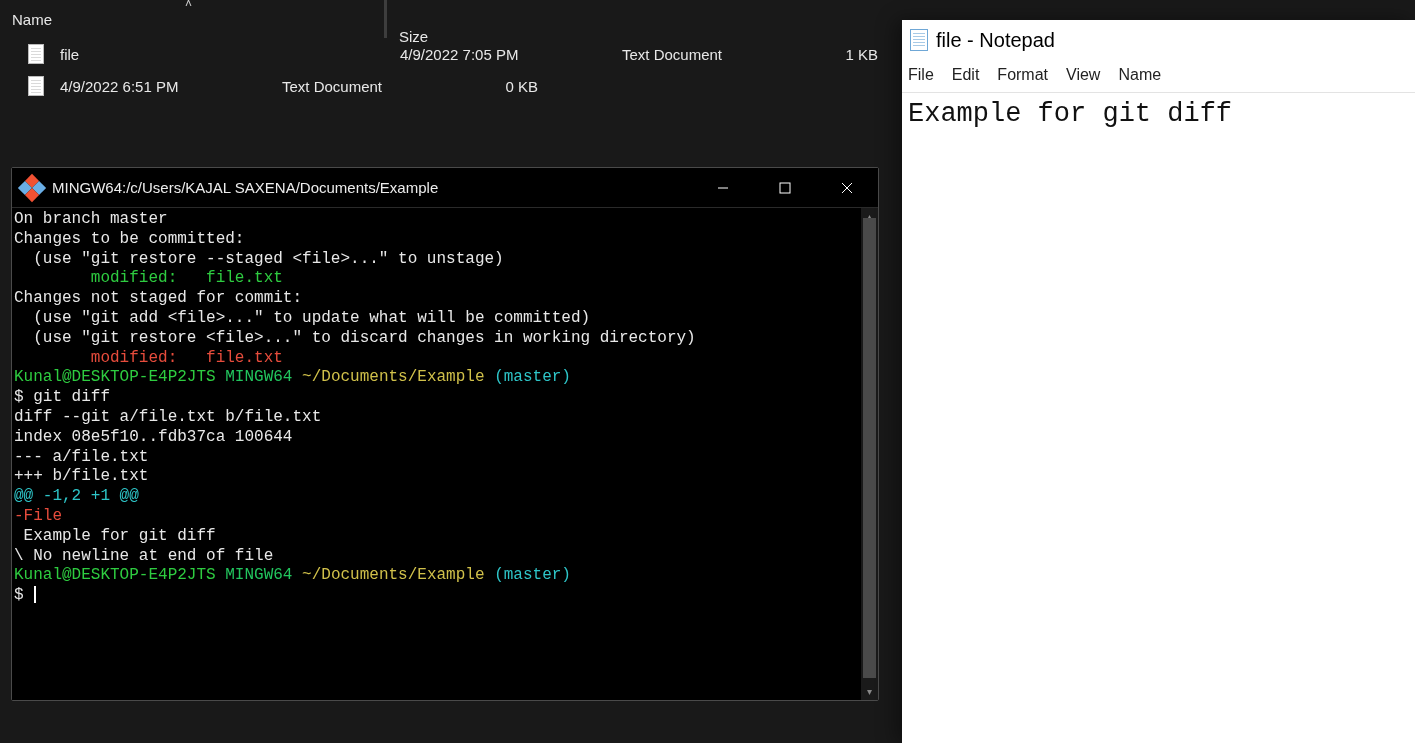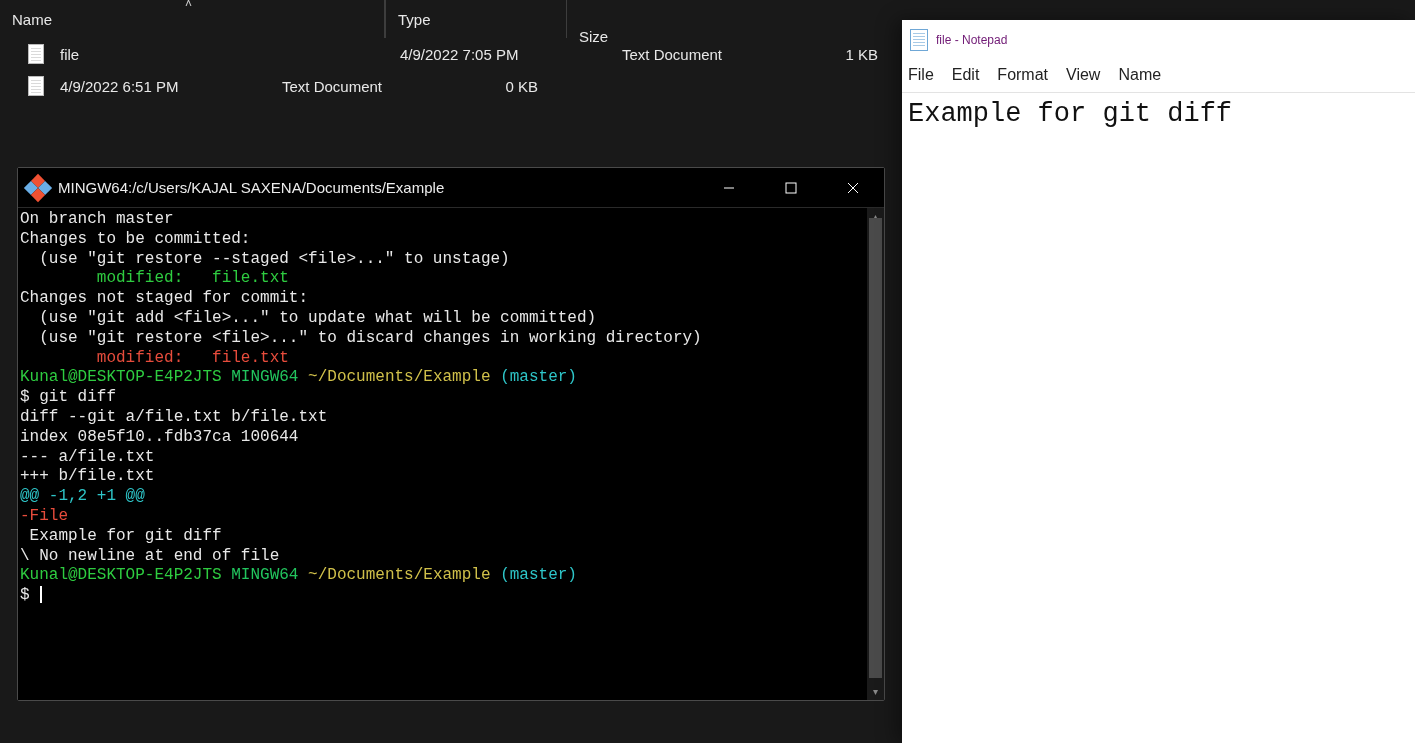--- a/index.html
+++ b/index.html
@@ -57,21 +57,21 @@
       opacity:0.6;
     }
     .row-name { width: 340px; }
     .row-date { width: 210px; }
     .row-type { width: 180px; padding-left:12px;}
     .row-size { width: 88px; text-align: right; }
 
     
     .terminal-window {
       position: absolute;
-      left: 17px; top: 167px;
+      left: 11px; top: 167px;
       width: 868px; height: 534px;
       background: #000;
       border: 1px solid #4a4a4a;
       border-radius: 2px;
       display:flex; flex-direction:column;
     }
     .terminal-titlebar {
       height: 40px;
       display: flex;
       align-items: center;
@@ -136,21 +136,21 @@
     }
     .notepad-titlebar{
       height: 40px; display:flex; align-items:center;
       background:#fff; border-bottom:0px solid #ddd;
       padding-left:8px;
     }
     .notepad-icon{
       width:18px; height:22px; background:#fff; border:1px solid #6fa7d6; position:relative; margin-right:8px;
     }
     .notepad-icon::before{content:"";position:absolute;left:2px;right:2px;top:3px;border-top:1px solid #6fa7d6; box-shadow:0 3px 0 #6fa7d6,0 6px 0 #6fa7d6,0 9px 0 #6fa7d6,0 12px 0 #6fa7d6;opacity:0.6;}
-    .notepad-title{color:#701a75; font-size:12px;}
+    .notepad-title{color:#000000; font-size:20px;}
     .notepad-menu{
       display:flex; gap:18px; padding: 6px 6px 8px 6px;
       border-bottom:1px solid #e3e3e3;
       font-size:16px; color:#222;
     }
     .notepad-content{
       padding: 6px 6px;
       font-family: 'Consolas','Courier New',monospace;
       font-size: 27px; color:#111;
       white-space: pre-wrap;
@@ -160,23 +160,20 @@
 <body>
 
 <div class="explorer">
   <div class="explorer-header">
     <div class="col-name col-cell">
       <span>Name</span>
       <span class="sort-arrow">˄</span>
     </div>
     <div class="col-sep"></div>
     <div class="col-sep"></div>
-    <div class="col-type col-cell">
-        <span>Type</span>
-      </div>
     <div class="col-sep"></div>
     <div class="col-size col-cell">
         <span>Size</span>
       </div>
   </div>
   <div class="explorer-rows">
     <div class="explorer-row">
       <span class="file-icon"></span>
       <span class="row-name">file</span>
       <span class="row-date">4/9/2022 7:05 PM</span>

